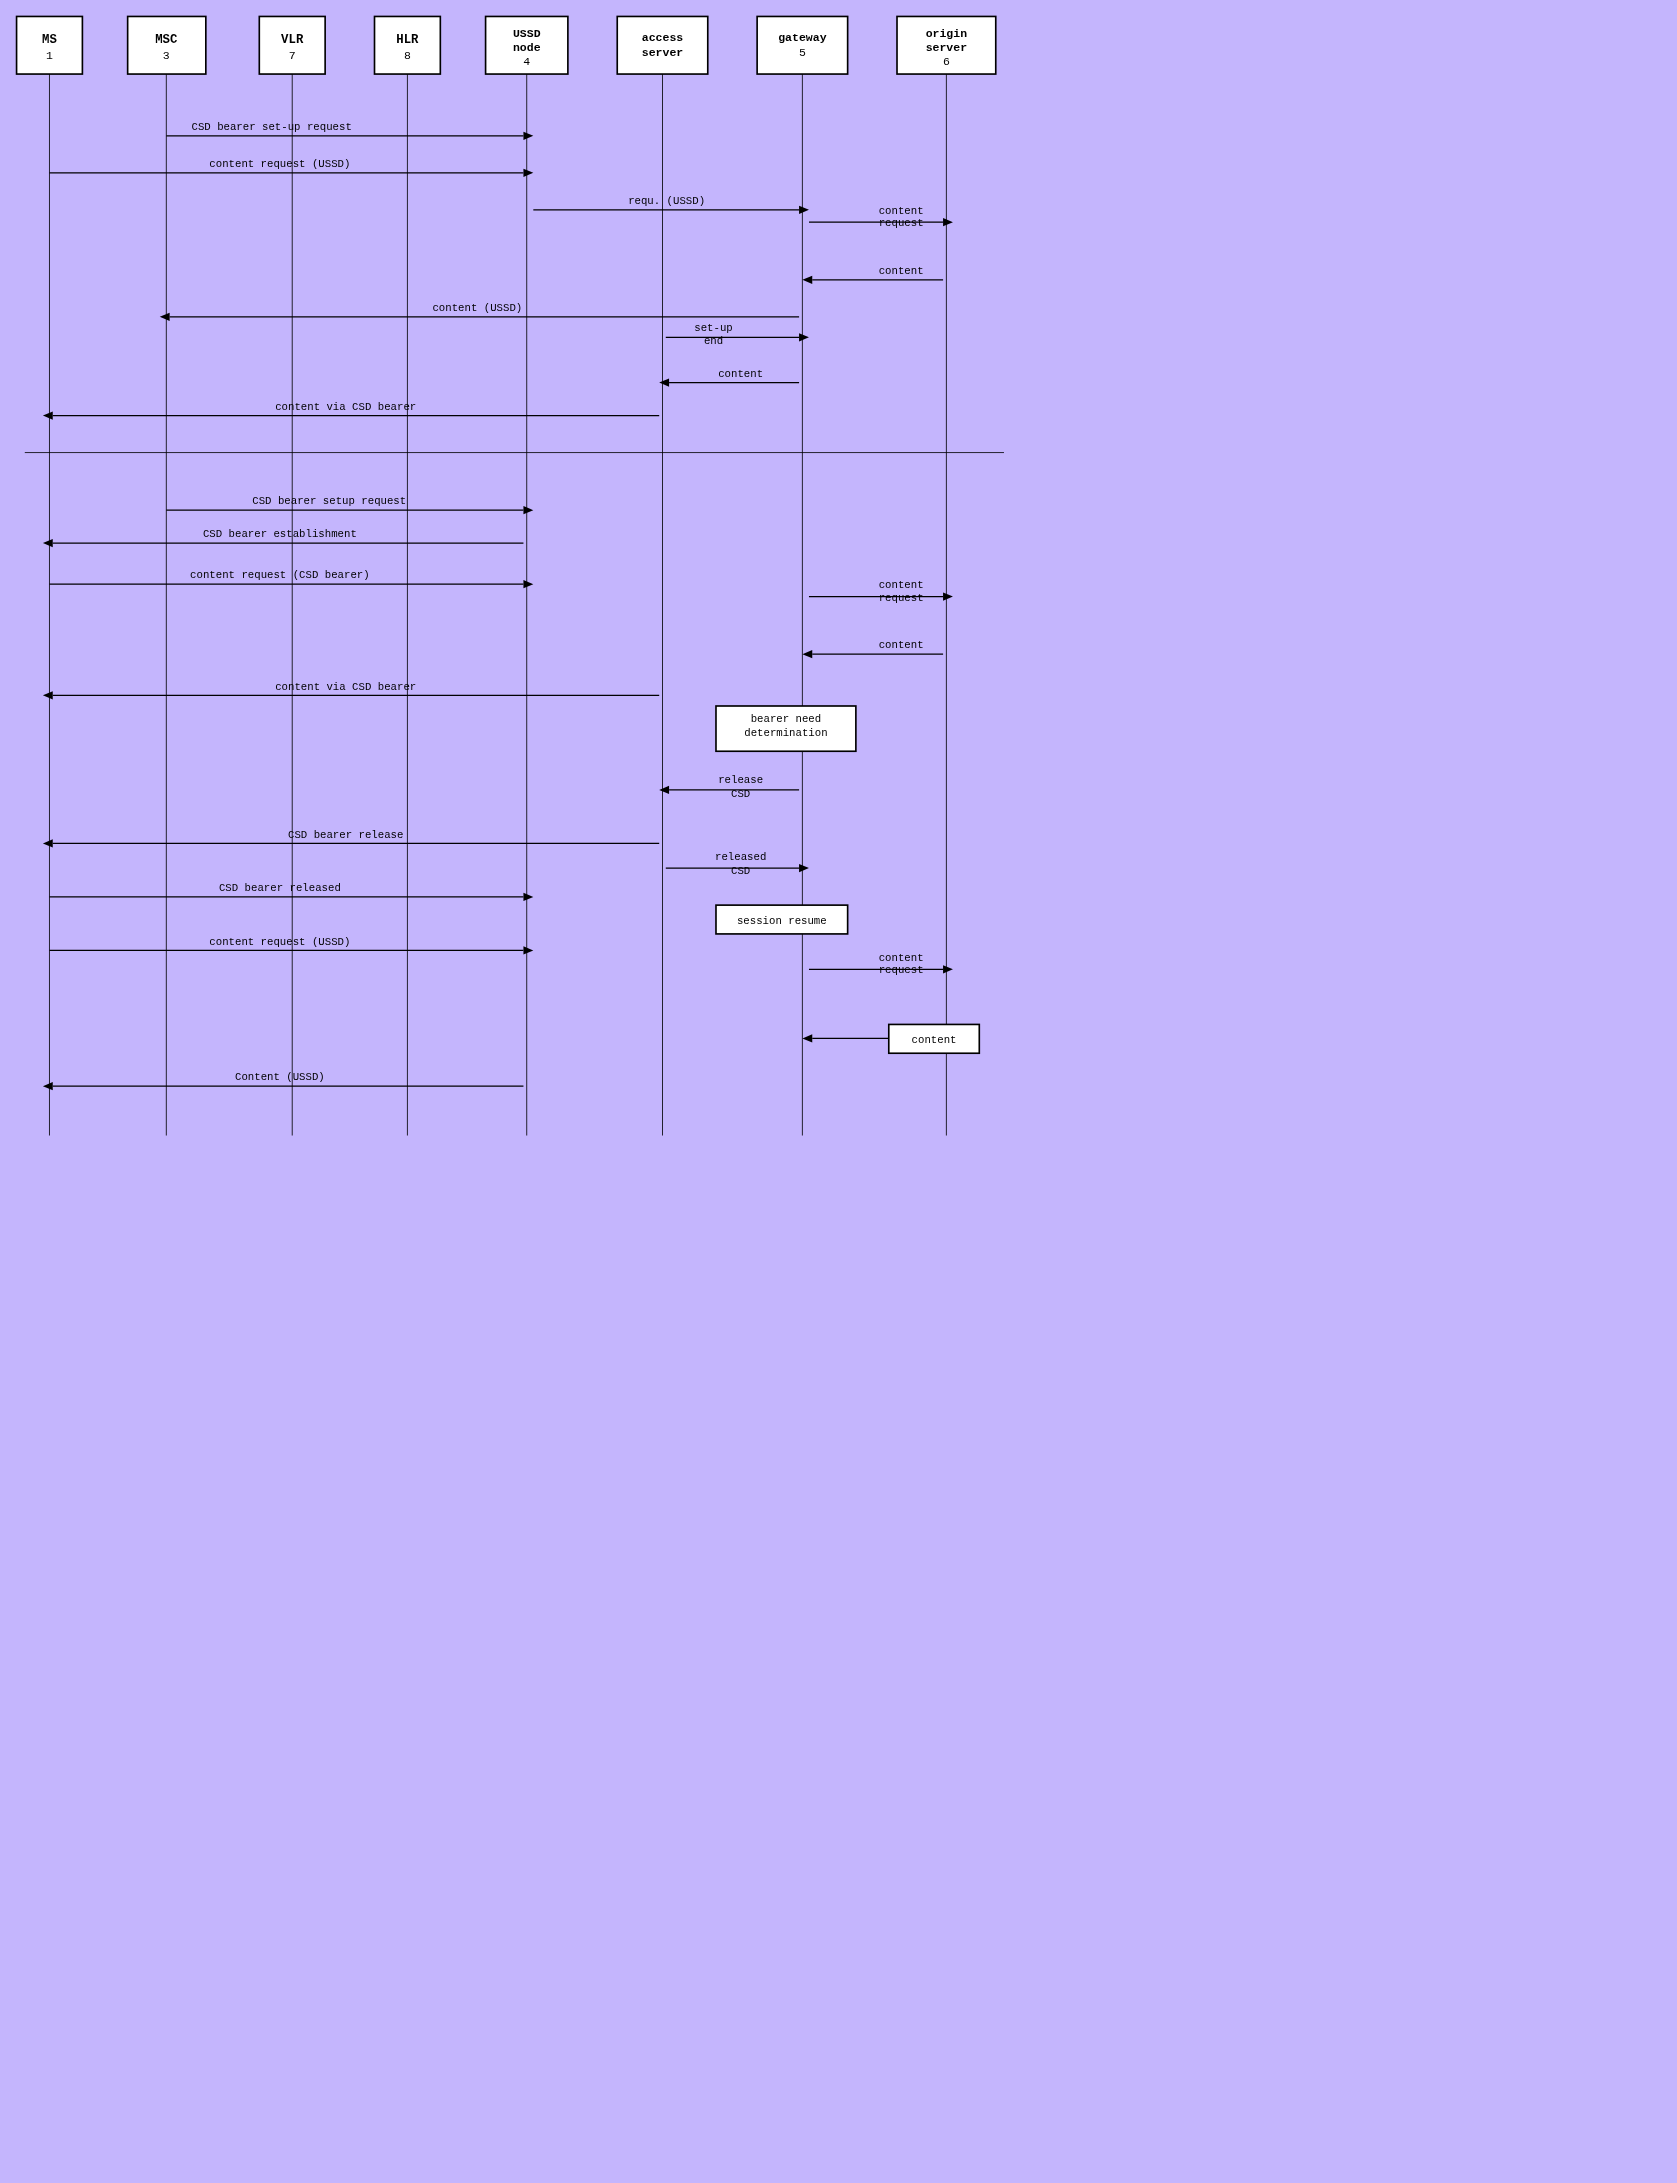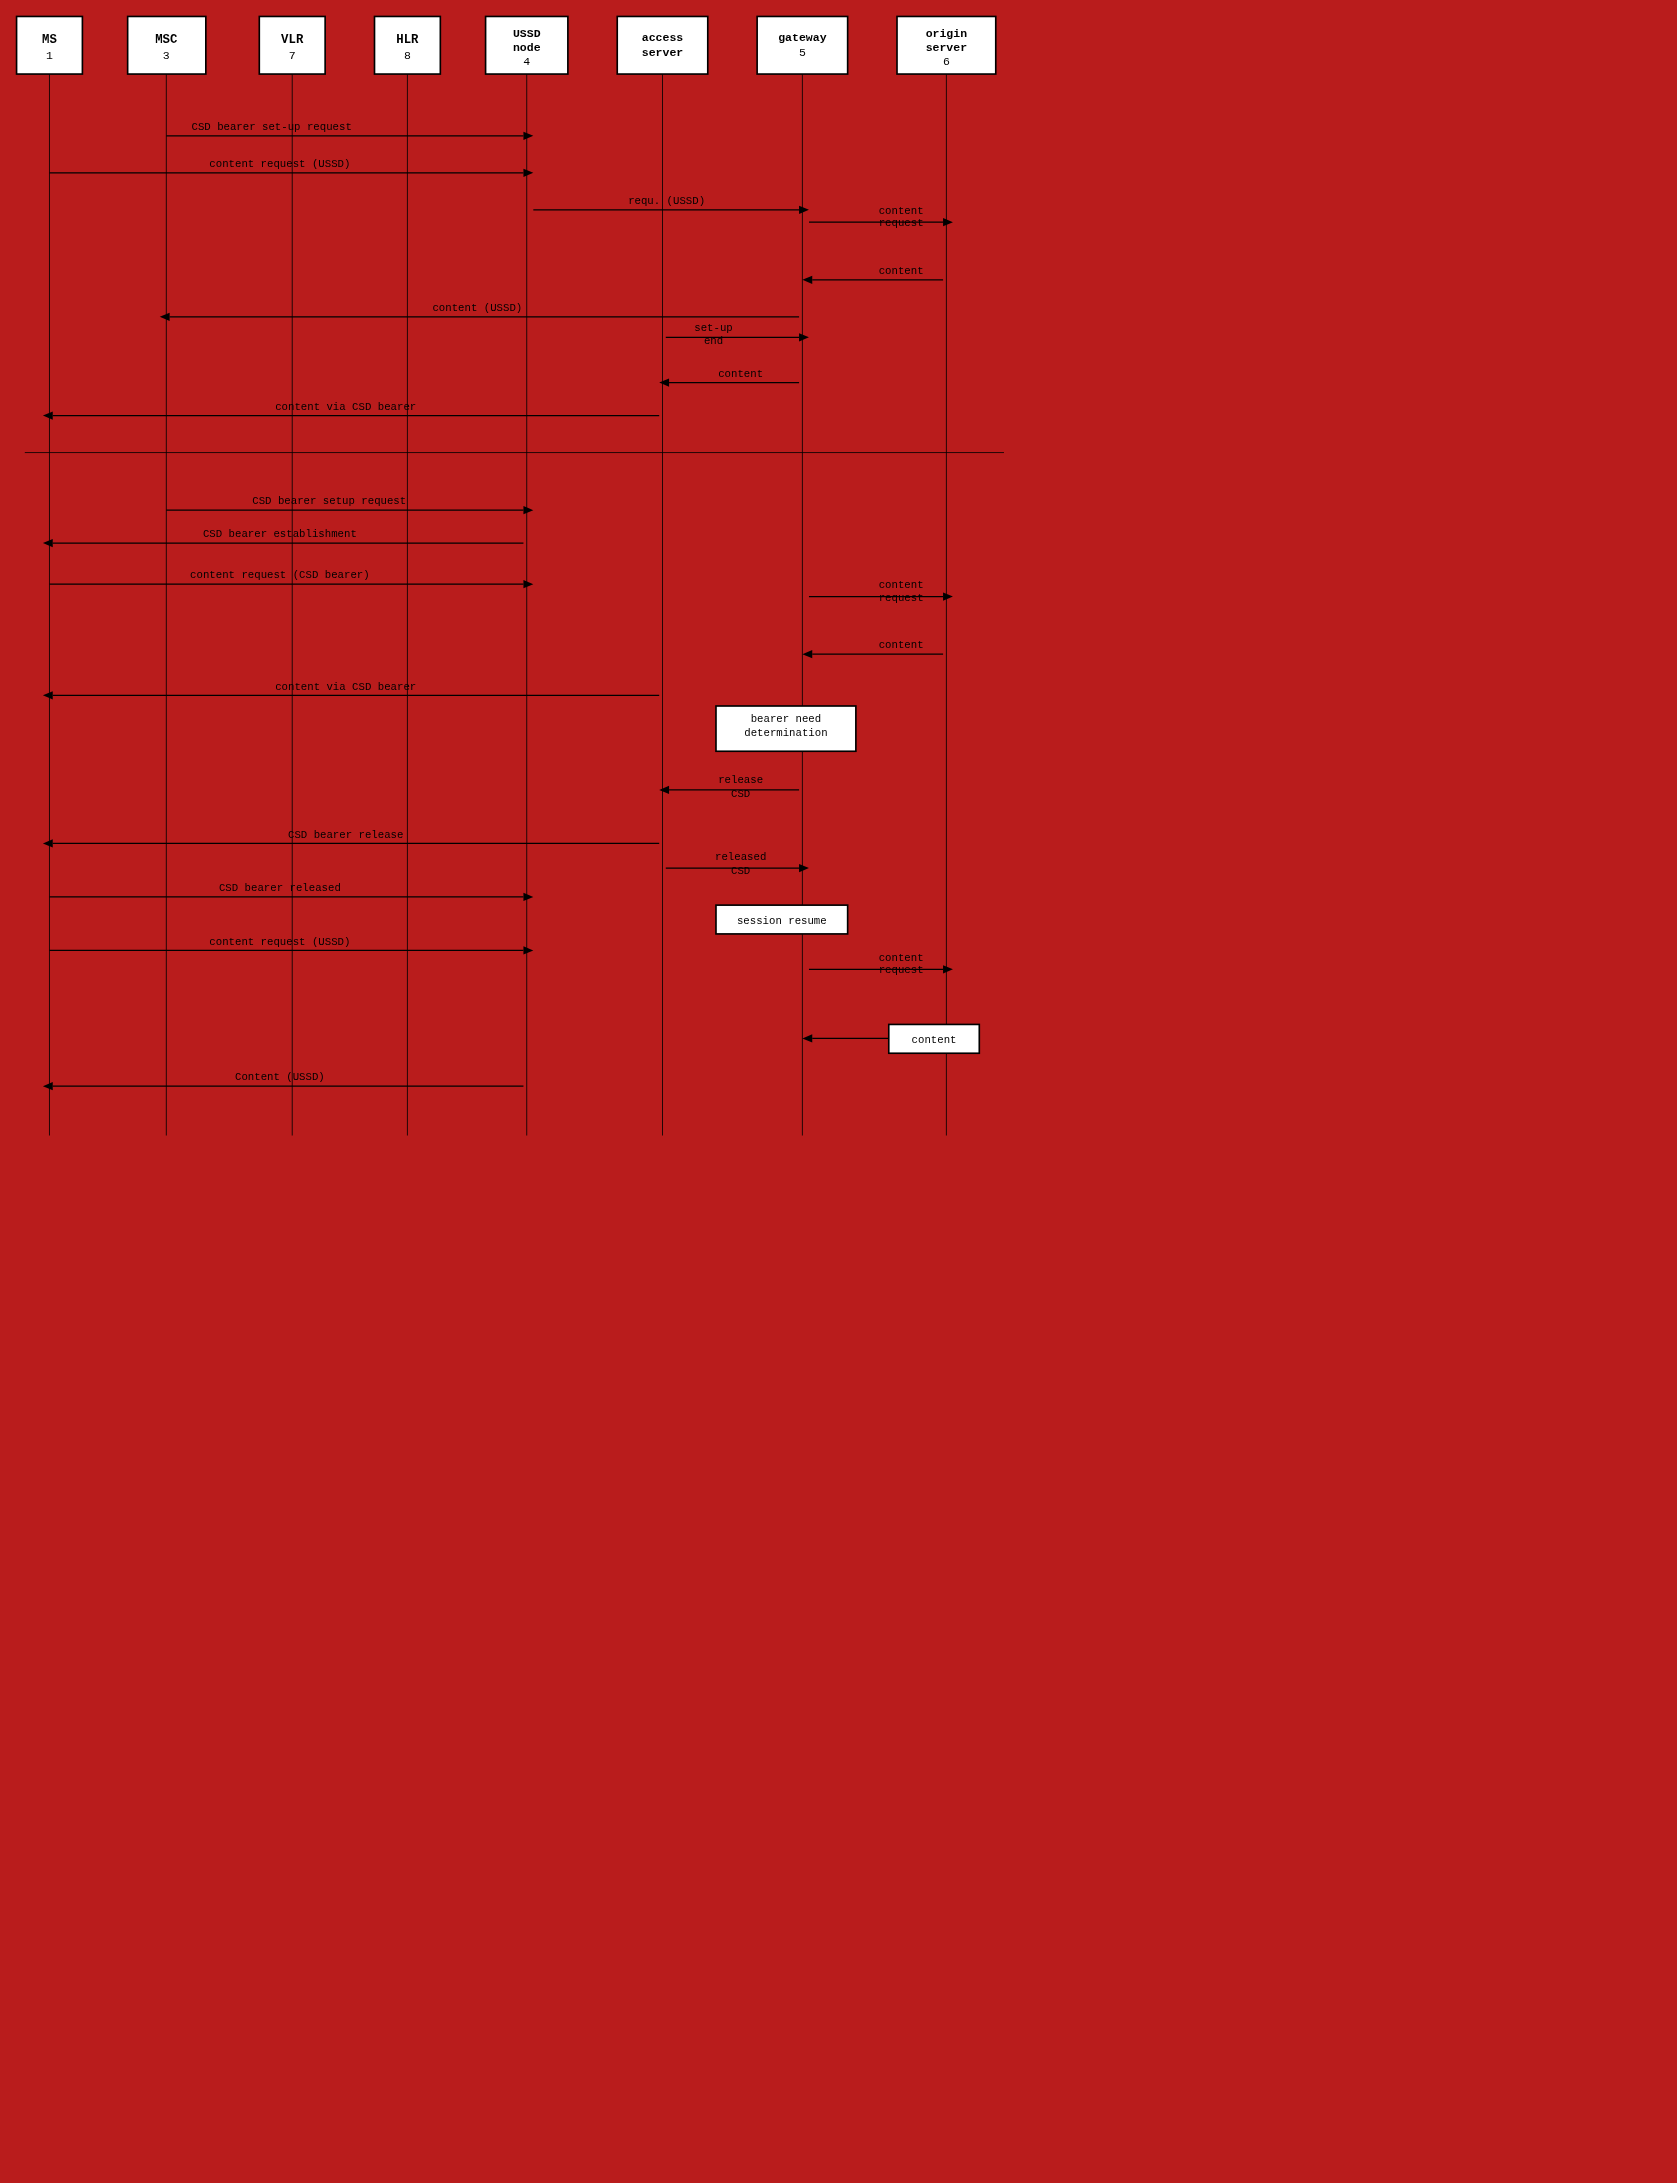--- a/index.html
+++ b/index.html
@@ -5,21 +5,21 @@
     * { margin: 0; padding: 0; box-sizing: border-box; }
     body {
       background: #fff;
       font-family: 'Courier New', Courier, monospace;
       font-size: 10.7px;
     }
     .diagram-container {
       width: 1678px;
       height: 2183px;
       position: relative;
-      background: #b91c1c;
+      background: #c4b5fd;
     }
     svg.arrows {
       position: absolute;
       top: 0;
       left: 0;
       width: 100%;
       height: 100%;
       pointer-events: none;
     }
   </style>

